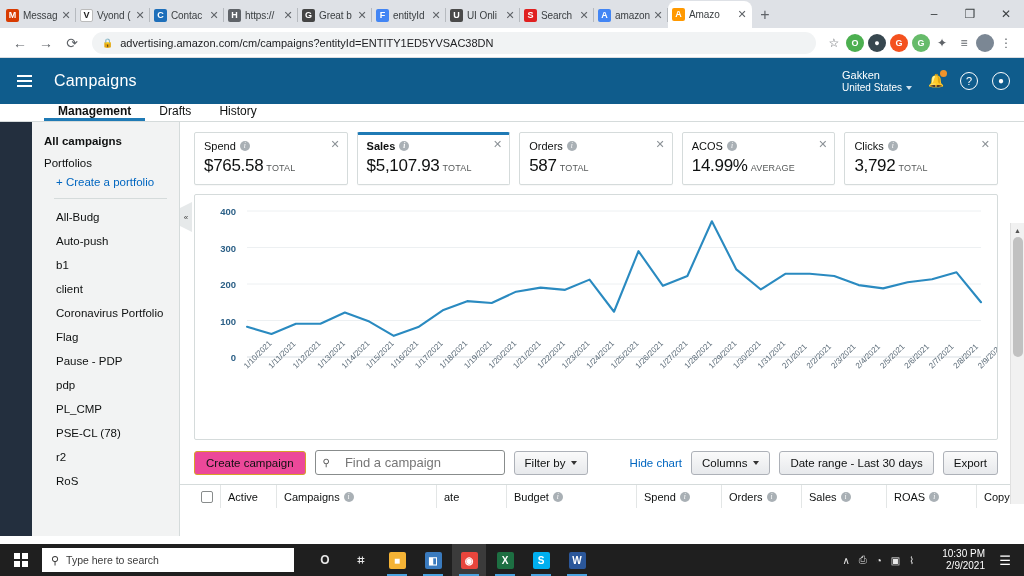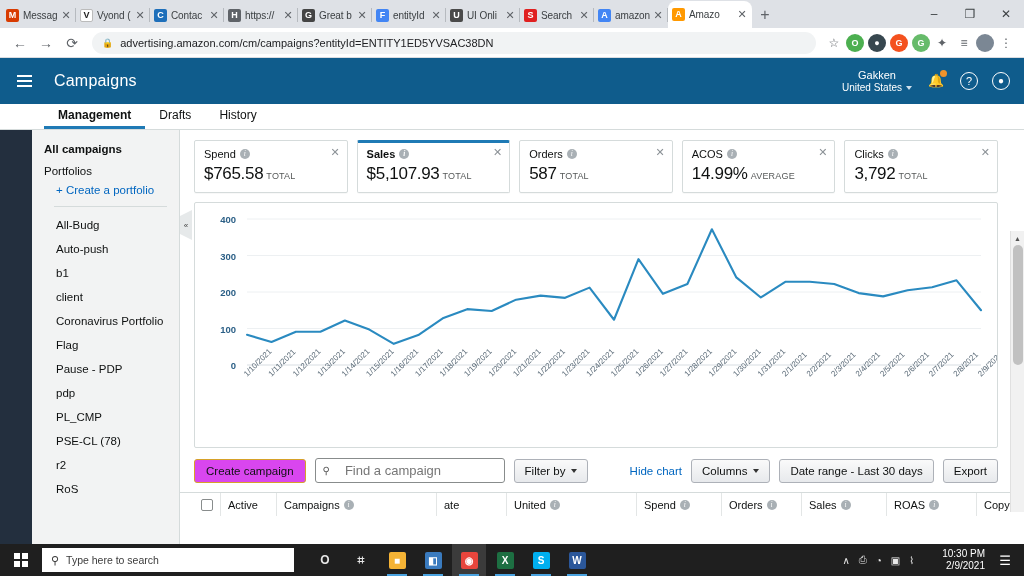--- a/index.html
+++ b/index.html
@@ -103,42 +103,42 @@
   }
   .hamburger span { width: 15px; height: 2px; background: #fff; display: block; }
   .ads-title {
     font-size: 16px; font-weight: 400; margin-left: 14px;
     letter-spacing: 0.2px;
   }
   .header-right {
     margin-left: auto; display: flex; align-items: center;
     gap: 14px; padding-right: 14px;
   }
-  .acct { text-align: center; line-height: 1.15; cursor: pointer; }
+  .acct { text-align: left; line-height: 1.15; cursor: pointer; }
   .acct-name { font-size: 11px; }
   .acct-country { font-size: 10px; }
   .caret-dn {
     display: inline-block; margin-left: 4px;
     border-left: 3px solid transparent; border-right: 3px solid transparent;
     border-top: 4px solid #cfe0ec; vertical-align: middle;
   }
   .hicon {
     width: 20px; height: 20px; display: flex;
     align-items: center; justify-content: center;
     font-size: 15px; cursor: pointer; position: relative;
   }
   .notif-dot {
     position: absolute; top: -1px; right: -1px;
     width: 7px; height: 7px; border-radius: 50%;
     background: #f0932b;
   }
 
   
   .subtabs {
-    height: 26px; background: #fff;
+    height: 18px; background: #fff;
     border-bottom: 1px solid #d5dbdb;
     display: flex; align-items: stretch; padding-left: 44px;
   }
   .subtab {
     padding: 0 14px; display: flex; align-items: center;
     font-size: 12px; color: #0f1111; cursor: pointer;
     border-bottom: 3px solid transparent;
   }
   .subtab.active { font-weight: bold; border-bottom-color: #1f7ab5; }
 
@@ -213,21 +213,21 @@
   .tick-x {
     font-size: 8px; fill: #5a6a77; font-family: "Liberation Sans", sans-serif;
   }
 
   
   .toolbar {
     display: flex; align-items: center; gap: 9px;
     padding: 10px 26px 9px 14px;
   }
   .btn-primary {
-    background: #d946ef; border: 1px solid #d6a229; border-radius: 3px;
+    background: #ec4899; border: 1px solid #d6a229; border-radius: 3px;
     font-size: 11.5px; padding: 5px 11px; color: #0f1111; cursor: pointer;
     font-family: "Liberation Sans", sans-serif;
   }
   .search-box {
     width: 190px; height: 25px; border: 1px solid #888c8c;
     border-radius: 3px; display: flex; align-items: center;
     padding: 0 7px; gap: 6px; background: #fff;
   }
   .search-box input {
     border: none; outline: none; font-size: 13px;
@@ -599,21 +599,21 @@
             <span>Active</span>
           </div>
           <div class="th" style="width: 160px;">
             <span>Campaigns</span>
             <span class="info-i">i</span>
           </div>
           <div class="th" style="width: 70px;">
             <span>ate</span>
           </div>
           <div class="th" style="width: 130px;">
-            <span>United</span>
+            <span>Budget</span>
             <span class="info-i">i</span>
           </div>
           <div class="th" style="width: 85px;">
             <span>Spend</span>
             <span class="info-i">i</span>
           </div>
           <div class="th" style="width: 80px;">
             <span>Orders</span>
             <span class="info-i">i</span>
           </div>

